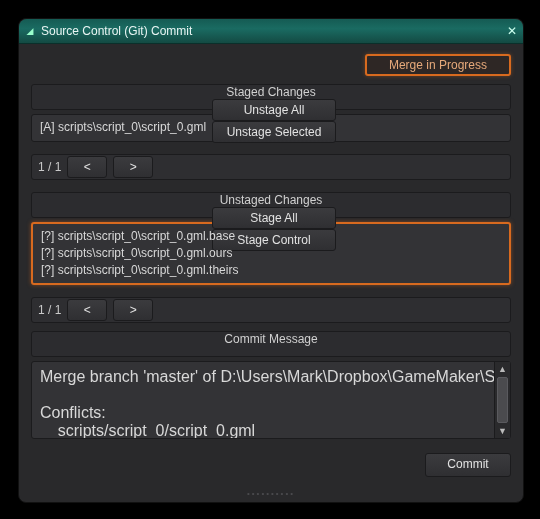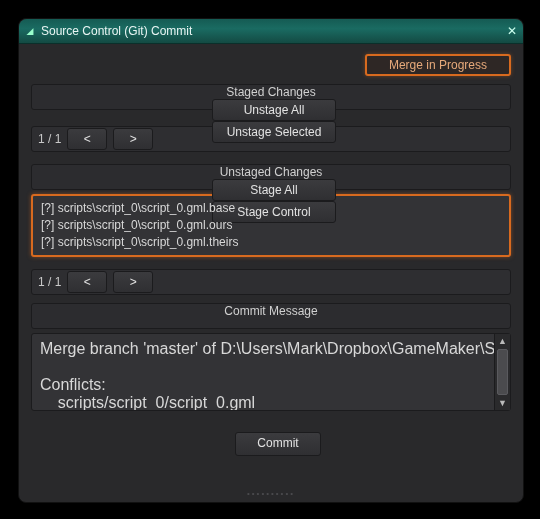--- a/index.html
+++ b/index.html
@@ -19,21 +19,21 @@
   .listbox .item{line-height:17px;}
   .pager{display:flex;align-items:center;background:#2e2e31;border:1px solid #1b1b1d;border-radius:3px;height:24px;padding:0 4px;}
   .pager .count{padding-left:2px;}
   .sectionlabel{background:#2c2c2f;border:1px solid #1b1b1d;border-radius:3px;display:flex;align-items:center;height:24px;padding:0 6px;flex-direction:column;}
   .twocol .btn{width:124px;}
   .msgbox{display:flex;background:#333336;border:1px solid #1b1b1d;border-radius:3px;height:76px;}
   .msgtext{flex:1;padding:6px 8px;color:#d8d8d8;font-size:16px;white-space:pre;overflow:hidden;}
   .vscroll{width:15px;background:#2a2a2c;border-left:1px solid #1b1b1d;display:flex;flex-direction:column;}
   .vscroll .arrow{height:14px;color:#bbb;font-size:9px;text-align:center;line-height:14px;}
   .vscroll .thumb{flex:1;margin:1px 2px;background:#4b4b4e;border:1px solid #5a5a5e;border-radius:2px;}
-  .footer{display:flex;justify-content:center;margin-top:21px;}
+  .footer{display:flex;justify-content:flex-end;margin-top:14px;}
   .footer .btn{width:86px;height:24px;margin-left:14px;}
   .grip{position:absolute;bottom:4px;left:50%;transform:translateX(-50%);color:#4b4b4e;font-size:8px;letter-spacing:2px;}
   .gap4{height:4px;} .gap8{height:8px;} .gap12{height:12px;}
 </style>
 </head>
 <body>
 
 <div class="outer">
 
   <div class="titlebar">
@@ -48,20 +48,23 @@
       <div class="badge">Merge in Progress</div>
     </div>
 
     <div class="sectionlabel twocol">
       <span class="lbl">Staged Changes</span>
       <span class="spacer"></span>
       <div class="btn">Unstage All</div>
       <div class="btn">Unstage Selected</div>
     </div>
     <div class="gap4"></div>
+    <div class="listbox">
+      <div class="item">[A] scripts\script_0\script_0.gml</div>
+    </div>
     <div class="gap12"></div>
     <div class="pager">
       <span class="count">1 / 1</span>
       <span class="spacer"></span>
       <div class="btn sm">&lt;</div>
       <div class="btn sm">&gt;</div>
     </div>
 
     <div class="gap12"></div>
 

